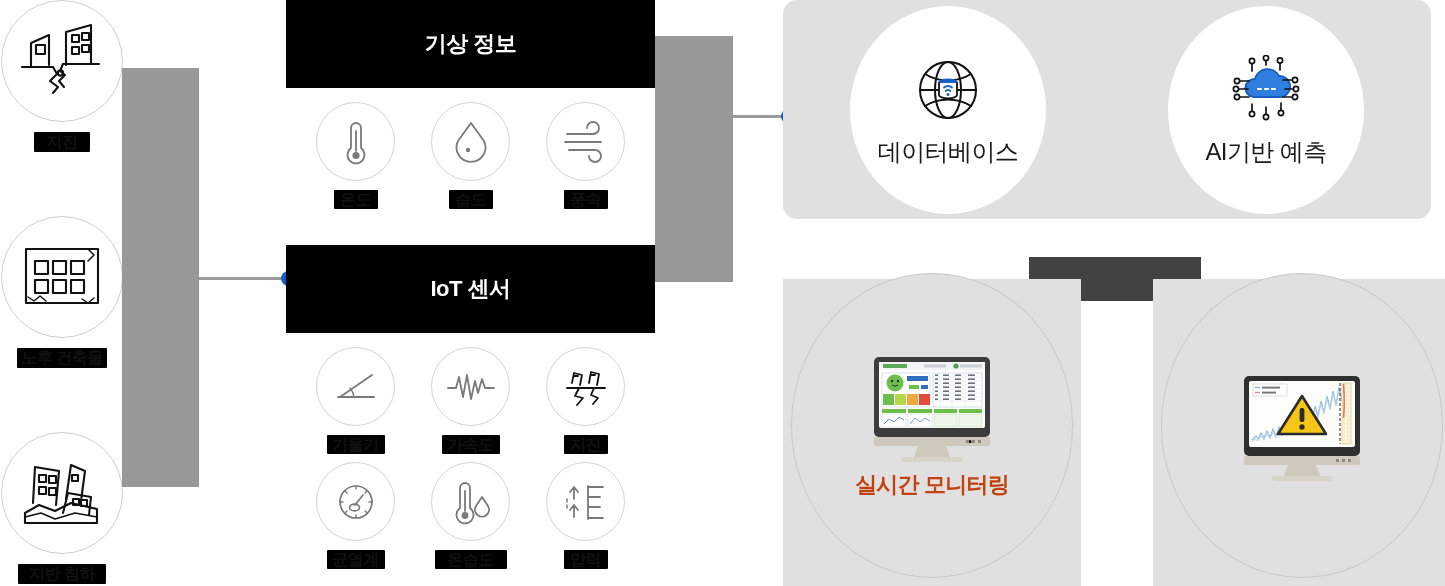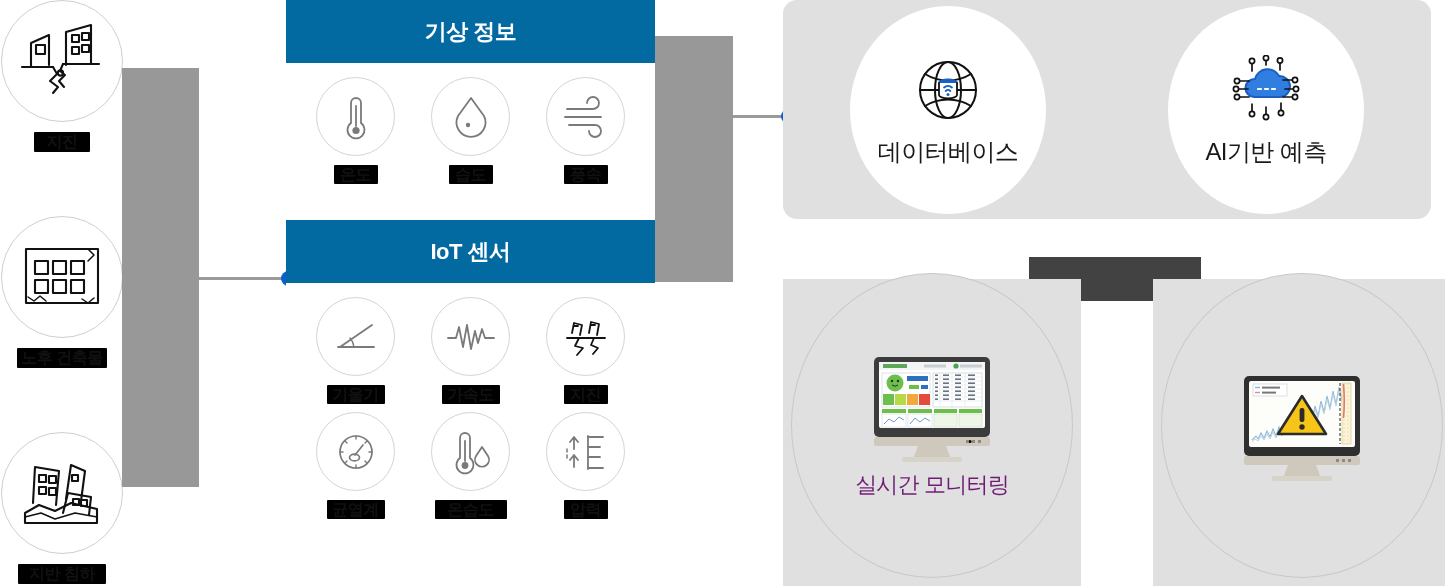--- a/index.html
+++ b/index.html
@@ -56,23 +56,23 @@
     position: absolute;
     width: 15px; height: 15px;
     border-radius: 50%;
     background: #0b5fcc;
   }
 
   
   .center-col { position: absolute; left: 286px; top: 0; width: 369px; }
   .panel { width: 369px; background: #ffffff; }
   .panel-header {
-    background: #0369a1;
+    background: #000000;
     color: #ffffff;
-    height: 63px;
+    height: 88px;
     display: flex;
     align-items: center;
     justify-content: center;
     font-size: 22px;
     font-weight: 700;
     letter-spacing: -0.5px;
   }
   .sensor-grid {
     display: flex;
     flex-wrap: wrap;
@@ -151,22 +151,22 @@
     border-radius: 50%;
     background: #e0e0e0;
     display: flex;
     flex-direction: column;
     align-items: center;
     justify-content: center;
   }
   .out-label {
     margin-top: 7px;
     font-size: 22px;
-    font-weight: 400;
-    color: #701a75;
+    font-weight: 700;
+    color: #c2410c;
     letter-spacing: -0.8px;
     white-space: nowrap;
   }
   .monitor-wrap { width: 160px; height: 112px; }
   .redact-bar-top {
     position: absolute;
     left: 246px; top: -22px;
     width: 172px; height: 44px;
     background: #424242;
   }

